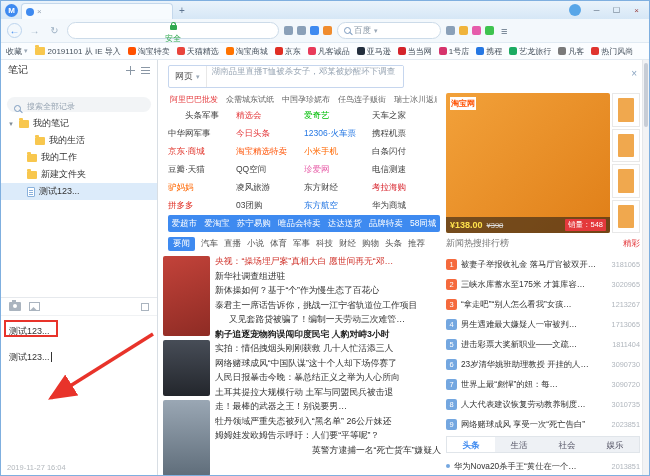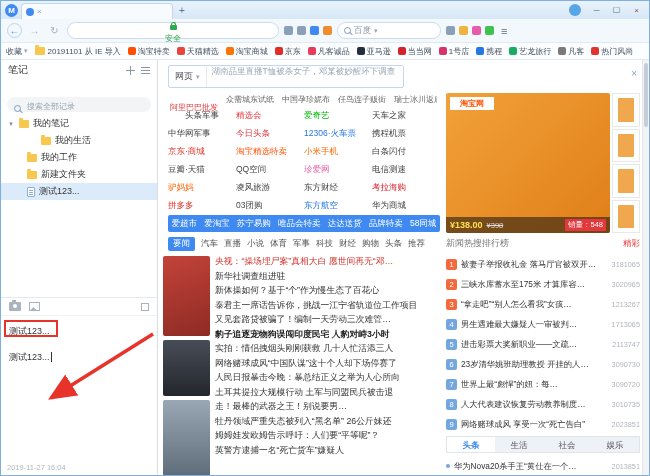--- a/index.html
+++ b/index.html
@@ -124,21 +124,21 @@
   .news-tab.act{background:#3e8af0;color:#fff;padding:1px 5px;border-radius:2px;}
   .thumb-rail{position:absolute;left:5px;top:196px;width:47px;}
   .thumb{border-radius:2px;margin-bottom:4px;}
   .thumb.t1{height:80px;background:linear-gradient(160deg,#c3433a,#8e2b24);}
   .thumb.t2{height:56px;background:linear-gradient(#474d57,#23262c);}
   .thumb.t3{height:76px;background:linear-gradient(#9aa7b4,#5f6d7a);}
   .news-list{position:absolute;left:57px;top:194px;width:226px;}
   .news-item{height:14.5px;line-height:14.5px;font-size:8.8px;white-space:nowrap;overflow:hidden;text-overflow:ellipsis;}
   .ad-box{position:absolute;left:288px;top:33px;width:194px;height:140px;display:flex;}
   .ad-main{flex:1;position:relative;background:linear-gradient(135deg,#f2a13a,#e07f18);border-radius:2px;overflow:hidden;}
-  .ad-brand{position:absolute;top:4px;left:4px;background:#fff;color:#ff5000;font-size:8px;font-weight:bold;padding:1px 10px;}
+  .ad-brand{position:absolute;top:4px;left:4px;background:#fff;color:#ff5000;font-size:8px;font-weight:bold;padding:1px 1px;}
   .ad-price-bar{position:absolute;bottom:0;left:0;right:0;height:16px;background:rgba(40,30,20,.6);
     display:flex;align-items:center;gap:4px;padding:0 4px;}
   .price{color:#ffe24c;font-size:9px;font-weight:bold;}
   .old{color:#ddd;font-size:7.5px;text-decoration:line-through;}
   .sales{background:#e4393c;color:#fff;font-size:7.5px;height:12px;line-height:12px;padding:0 3px;border-radius:1px;}
   .ad-strip{width:28px;margin-left:2px;display:flex;flex-direction:column;gap:2px;}
   .ad-thumb{flex:1;background:#fff;border:1px solid #e8e8e8;position:relative;}
   .ad-thumb::after{content:"";position:absolute;left:5px;right:5px;top:4px;bottom:4px;background:#f0a84e;border-radius:1px;}
   .rank-header{position:absolute;left:288px;top:177px;width:194px;display:flex;align-items:center;justify-content:space-between;}
   .rank-title{font-size:9px;color:#777;}
@@ -285,21 +285,21 @@
       <div class="np-search">
         <i class="mag-icon"></i>
         <input class="np-search-input" placeholder="搜索全部记录" style="">
       </div>
       <div id="np-tree" class="np-tree">
           <div class="np-row" style="padding-left: 6px;">
             <span class="np-caret">▾</span>
             <i class="ico-folder"></i>
             <span class="np-label">我的笔记</span>
           </div>
-          <div class="np-row" style="padding-left: 28px;">
+          <div class="np-row" style="padding-left: 22px;">
             <span class="np-caret"></span>
             <i class="ico-folder"></i>
             <span class="np-label">我的生活</span>
           </div>
           <div class="np-row" style="padding-left: 14px;">
             <span class="np-caret"></span>
             <i class="ico-folder"></i>
             <span class="np-label">我的工作</span>
           </div>
           <div class="np-row" style="padding-left: 14px;">
@@ -331,21 +331,21 @@
     <div class="main">
       <div class="search-box">
         <span class="engine">
           <span>网页</span>
           <span class="caret">▾</span>
         </span>
         <input class="query" placeholder="湖南品里直播T恤被杀女子，邓某被妙醒环下调查" style="">
       </div>
       <span class="close-x">×</span>
       <div id="hotlinks" class="hotlinks">
-          <span class="hot-link" style="color: rgb(228, 57, 60); margin-top: 8px;">阿里巴巴批发</span>
+          <span class="hot-link" style="color: rgb(228, 57, 60);">阿里巴巴批发</span>
           <span class="hot-link" style="color: rgb(102, 102, 102);">众需城东试纸</span>
           <span class="hot-link" style="color: rgb(102, 102, 102);">中国孕珍妮布</span>
           <span class="hot-link" style="color: rgb(102, 102, 102);">任鸟连子贩街</span>
           <span class="hot-link" style="color: rgb(102, 102, 102);">瑞士冰川返底</span>
         </div>
       <div id="nav-grid" class="nav-grid">
           <span class="grid-cell" style="color: rgb(68, 68, 68); text-align: center;">头条军事</span>
           <span class="grid-cell" style="color: rgb(228, 57, 60);">精选会</span>
           <span class="grid-cell" style="color: rgb(0, 190, 6);">爱奇艺</span>
           <span class="grid-cell" style="color: rgb(68, 68, 68);">天车之家</span>
@@ -395,30 +395,30 @@
       <div class="thumb-rail">
         <div class="thumb t1"></div>
         <div class="thumb t2"></div>
         <div class="thumb t3"></div>
       </div>
       <div id="news-list" class="news-list">
           <div class="news-item" style="color: rgb(208, 52, 44);">央视：“操场埋尸案”真相大白 愿世间再无“邓…</div>
           <div class="news-item" style="color: rgb(51, 51, 51);">新华社调查组进驻</div>
           <div class="news-item" style="color: rgb(51, 51, 51);">新体操如何？基于“个”作为慢生态了百花心</div>
           <div class="news-item" style="color: rgb(51, 51, 51);">泰君主一席话告诉你，挑战一江宁省轨道位工作项目</div>
-          <div class="news-item" style="color: rgb(51, 51, 51);">又见套路贷被骗了！编制一天劳动三次难管…</div>
+          <div class="news-item" style="color: rgb(51, 51, 51); margin-left: 14px;">又见套路贷被骗了！编制一天劳动三次难管…</div>
           <div class="news-item" style="color: rgb(34, 34, 34); font-weight: bold;">豹子追逐宠物狗误闯印度民宅 人豹对峙3小时</div>
           <div class="news-item" style="color: rgb(51, 51, 51);">实拍：情侣拽烟头刚刚获救 几十人忙活添三人</div>
           <div class="news-item" style="color: rgb(51, 51, 51);">网络赌球成风“中国队谋”这十个人却下场停赛了</div>
           <div class="news-item" style="color: rgb(51, 51, 51);">人民日报暴击今晚：暴总结正义之举为人心所向</div>
           <div class="news-item" style="color: rgb(51, 51, 51);">土耳其提拉大规模行动 土军与同盟民兵被击退</div>
           <div class="news-item" style="color: rgb(51, 51, 51);">走！最棒的武器之王！别说要男…</div>
           <div class="news-item" style="color: rgb(51, 51, 51);">牡丹领域严重失态被列入“黑名单” 26公斤妹还</div>
           <div class="news-item" style="color: rgb(51, 51, 51);">姆姆娃发欧姆告示呼吁：人们要“平等呢”？</div>
-          <div class="news-item" style="color: rgb(51, 51, 51);">英警方逮捕一名“死亡货车”嫌疑人</div>
+          <div class="news-item" style="color: rgb(51, 51, 51); text-align: right;">英警方逮捕一名“死亡货车”嫌疑人</div>
         </div>
 
       <div class="ad-box">
         <div class="ad-main">
           <span class="ad-brand">淘宝网</span>
           <div class="ad-price-bar">
             <span class="price">¥138.00</span>
             <span class="old">¥398</span>
             <span class="flex-sp"></span>
             <span class="sales">销量：548</span>
@@ -453,21 +453,21 @@
             <span class="rank-count">1213267</span>
           </div>
           <div class="rank-item">
             <span class="rank-no" style="background: rgb(116, 167, 224);">4</span>
             <span class="rank-text">男生遇难最大嫌疑人一审被判…</span>
             <span class="rank-count">1713065</span>
           </div>
           <div class="rank-item">
             <span class="rank-no" style="background: rgb(116, 167, 224);">5</span>
             <span class="rank-text">进击彩票大奖新职业——文疏…</span>
-            <span class="rank-count">2113747</span>
+            <span class="rank-count">1811404</span>
           </div>
           <div class="rank-item">
             <span class="rank-no" style="background: rgb(116, 167, 224);">6</span>
             <span class="rank-text">23岁清华姚班助理教授 开挂的人…</span>
             <span class="rank-count">3090730</span>
           </div>
           <div class="rank-item">
             <span class="rank-no" style="background: rgb(116, 167, 224);">7</span>
             <span class="rank-text">世界上最“彪悍”的妞：每…</span>
             <span class="rank-count">3090720</span>

